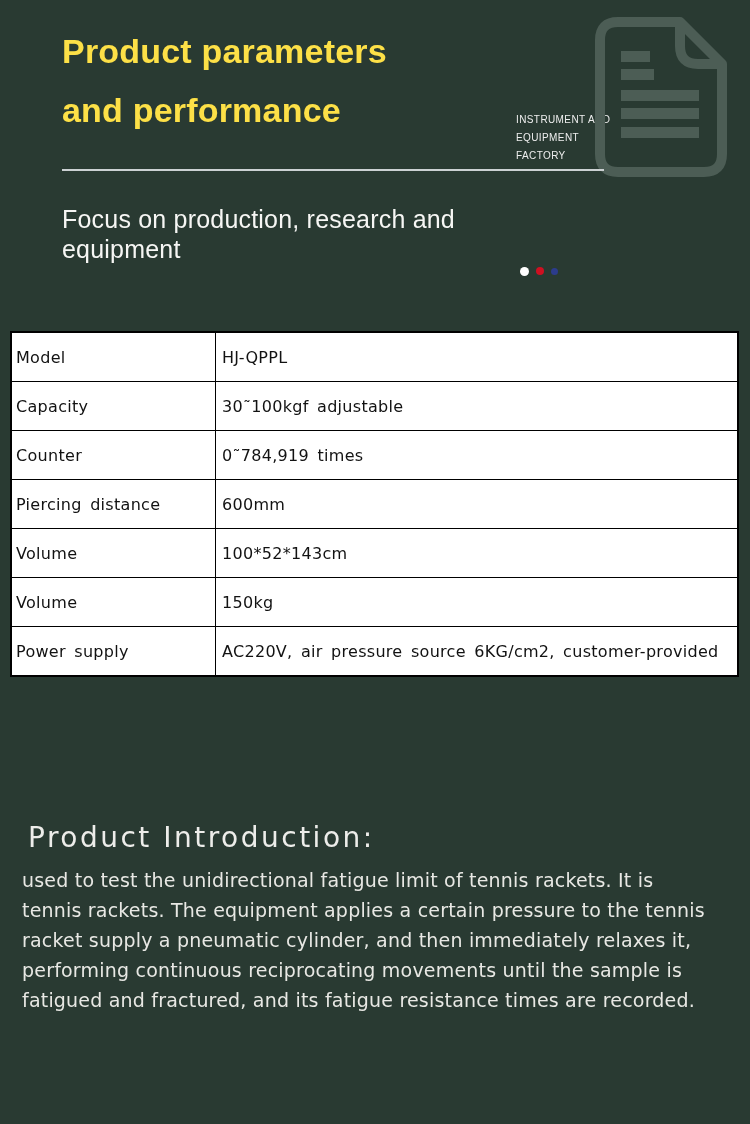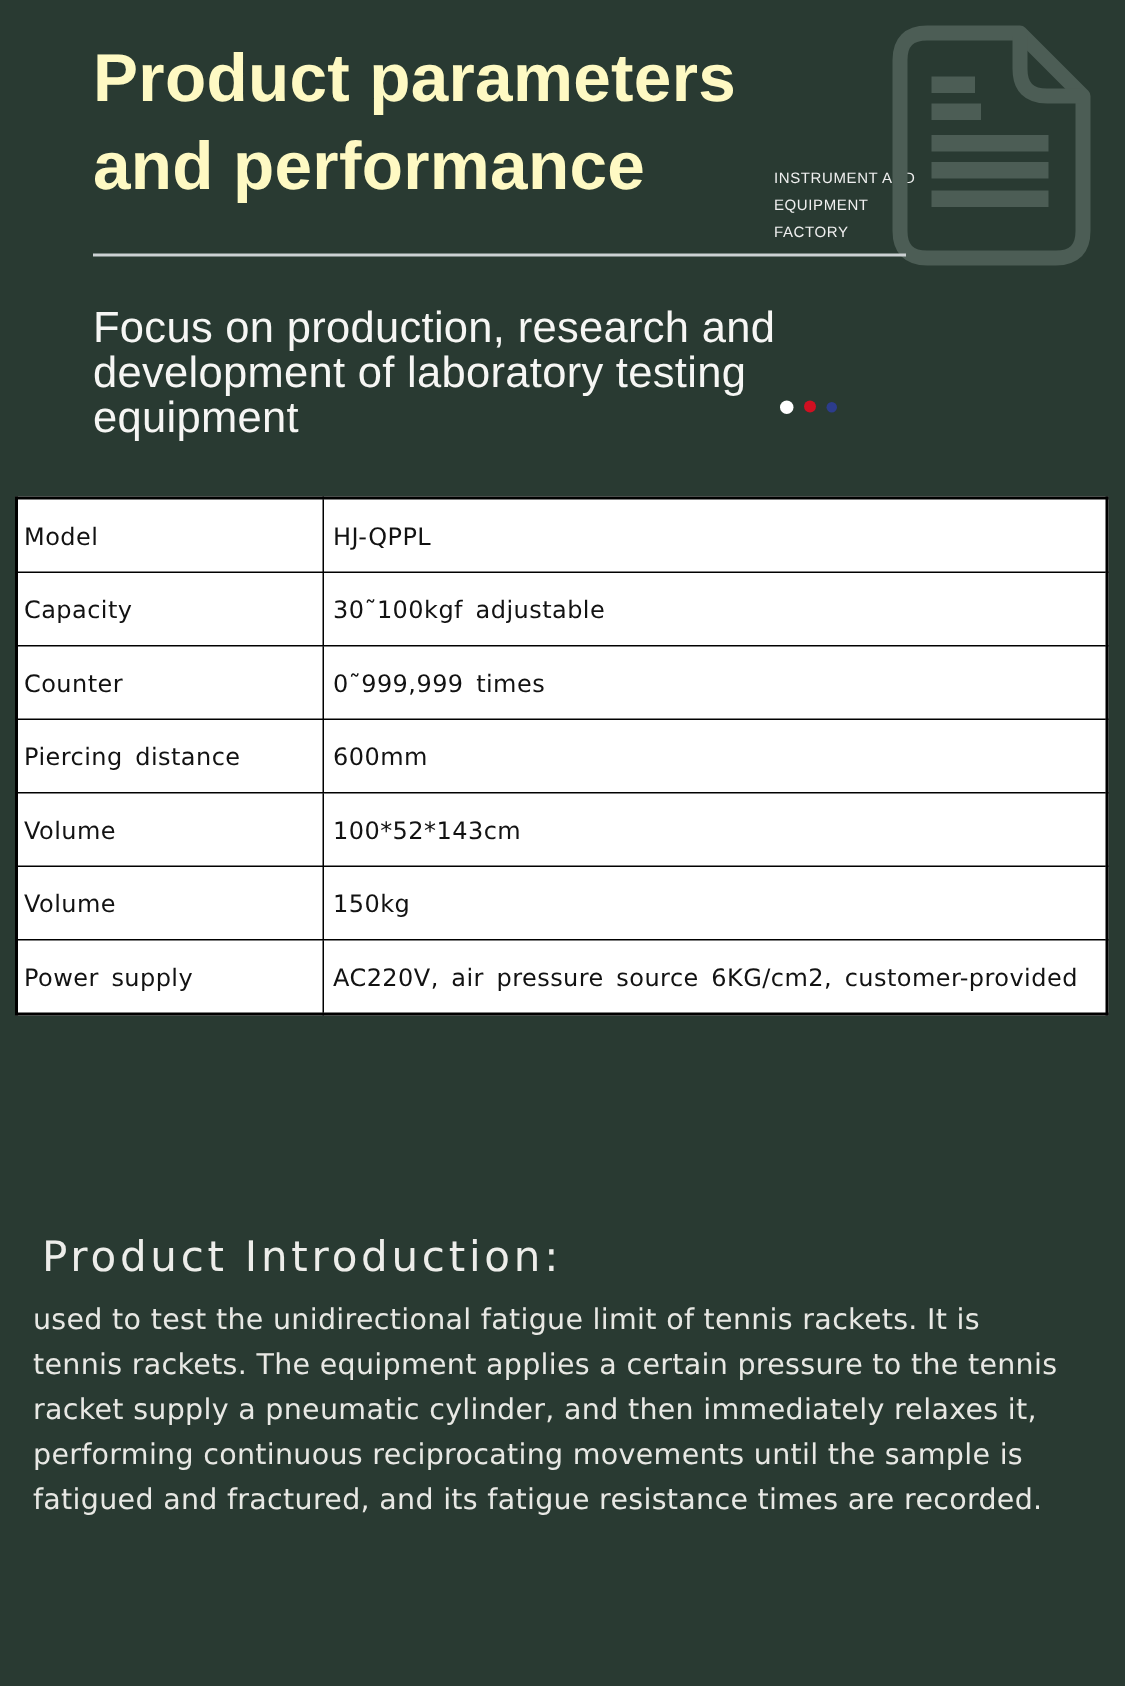--- a/index.html
+++ b/index.html
@@ -12,23 +12,23 @@
     font-family: "Liberation Sans", sans-serif;
   }
 
   
   .title {
     position: absolute;
     left: 62px;
     top: 22px;
     font-family: "Liberation Sans", sans-serif;
     font-weight: 700;
-    font-size: 45px;
+    font-size: 34px;
     line-height: 59px;
-    color: #fef9c3;
+    color: #fde047;
     letter-spacing: 0.2px;
   }
   .brand {
     position: absolute;
     left: 516px;
     top: 111px;
     font-size: 10px;
     line-height: 18px;
     letter-spacing: 0.4px;
     color: #efefef;
@@ -46,21 +46,21 @@
     width: 542px;
     height: 2px;
     background: #ccd1d3;
   }
 
   
   .subtitle {
     position: absolute;
     left: 62px;
     top: 204px;
-    font-size: 29px;
+    font-size: 25px;
     line-height: 30px;
     color: #f6f6f4;
     font-weight: 400;
     letter-spacing: 0.2px;
   }
   .dots {
     position: absolute;
     left: 520px;
     top: 263px;
     height: 16px;
@@ -158,21 +158,20 @@
       <rect x="29" y="92" width="78" height="11" fill="#4c5d55"></rect>
       <rect x="29" y="111" width="78" height="11" fill="#4c5d55"></rect>
     </svg>
 
     <div class="rule"></div>
   </div>
 
   <div>
     <div class="subtitle">
       <div>Focus on production, research and</div>
-      <div>development of laboratory testing</div>
       <div>equipment</div>
     </div>
     <div class="dots">
       <span class="dot dot-0" style="background: rgb(255, 255, 255);"></span>
       <span class="dot dot-1" style="background: rgb(207, 16, 33);"></span>
       <span class="dot dot-2" style="background: rgb(44, 60, 140);"></span>
     </div>
   </div>
 
   <table class="spec-table">
@@ -180,21 +179,21 @@
       <tr>
         <td class="label">Model</td>
         <td class="value">HJ-QPPL</td>
       </tr>
       <tr>
         <td class="label">Capacity</td>
         <td class="value">30˜100kgf adjustable</td>
       </tr>
       <tr>
         <td class="label">Counter</td>
-        <td class="value">0˜999,999 times</td>
+        <td class="value">0˜784,919 times</td>
       </tr>
       <tr>
         <td class="label">Piercing distance</td>
         <td class="value">600mm</td>
       </tr>
       <tr>
         <td class="label">Volume</td>
         <td class="value">100*52*143cm</td>
       </tr>
       <tr>

